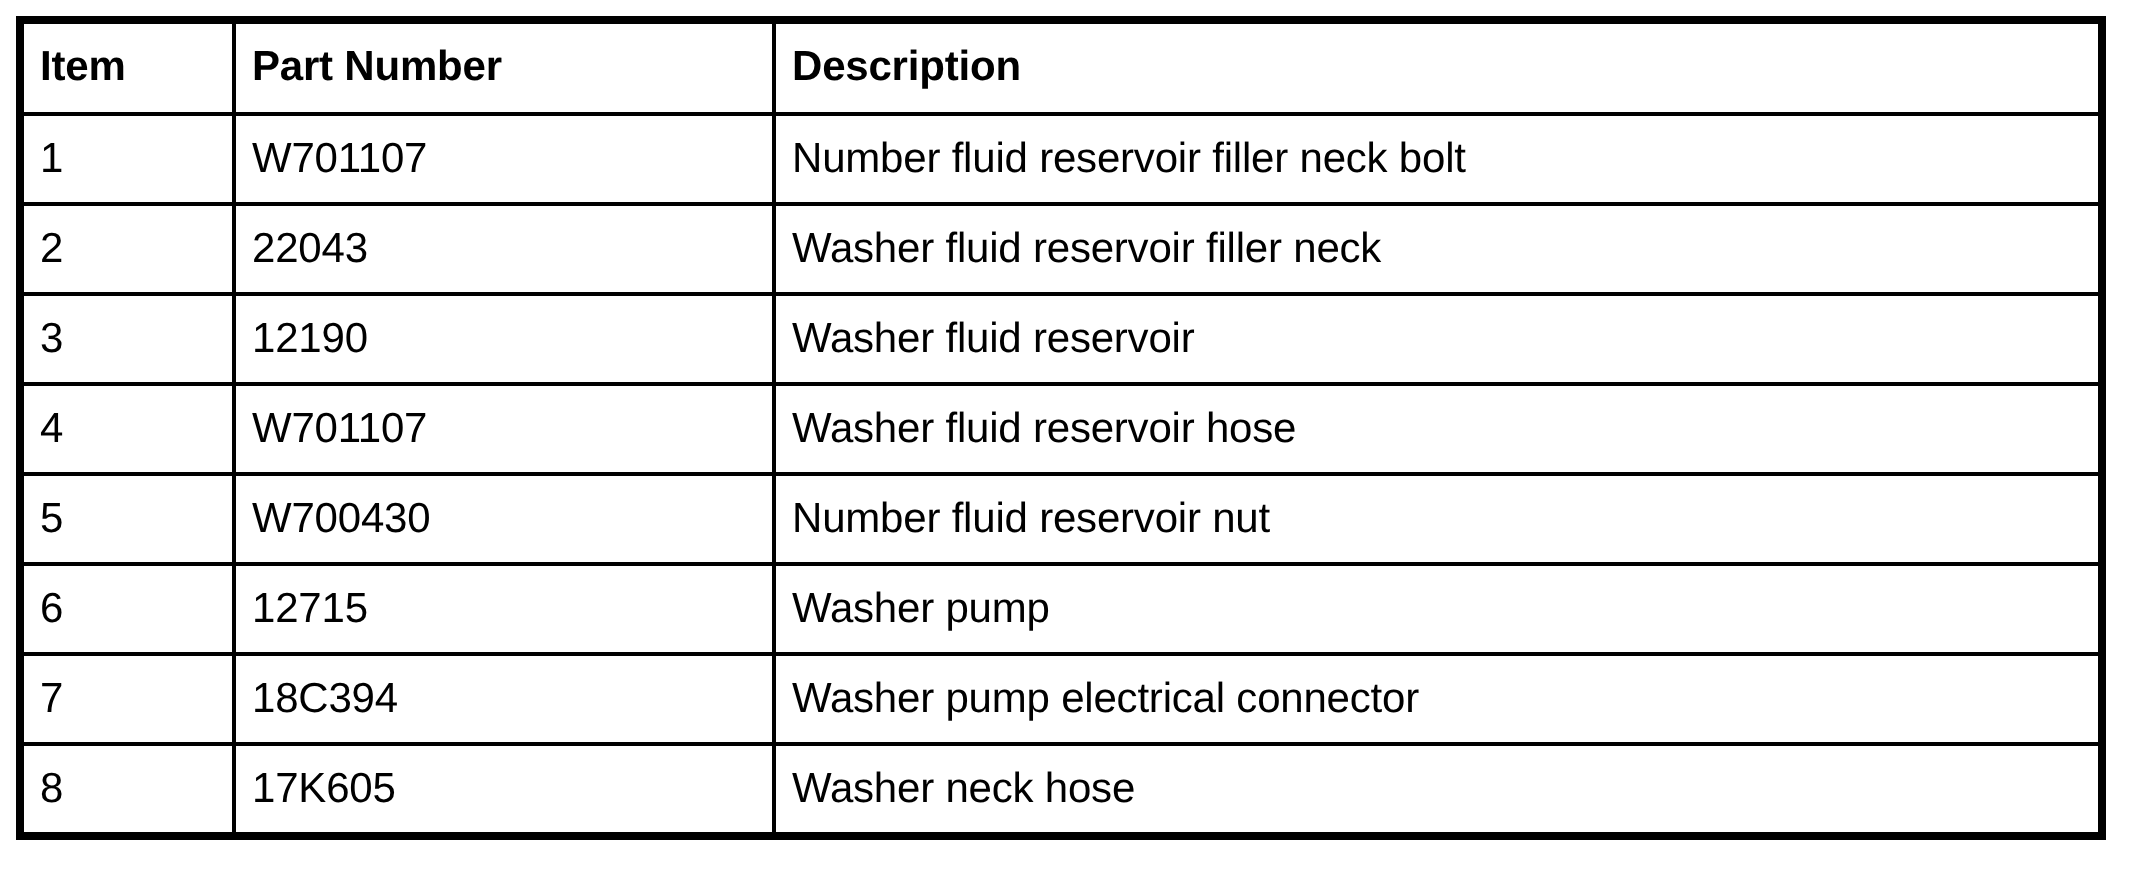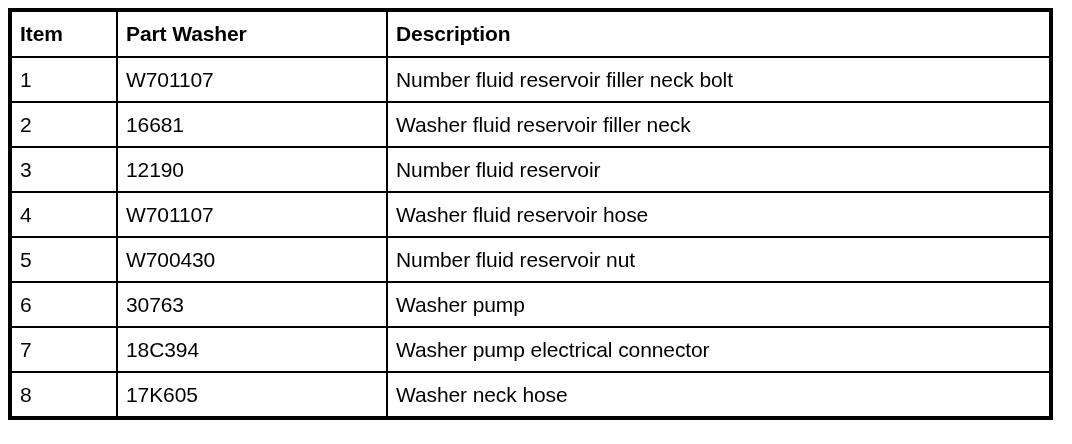--- a/index.html
+++ b/index.html
@@ -66,53 +66,53 @@
 
   <table class="parts-table">
     <colgroup>
       <col class="c-item">
       <col class="c-part">
       <col class="c-desc">
     </colgroup>
     <thead>
       <tr>
         <th>Item</th>
-        <th>Part Washer</th>
+        <th>Part Number</th>
         <th>Description</th>
       </tr>
     </thead>
     <tbody>
       <tr>
         <td>1</td>
         <td>W701107</td>
         <td>Number fluid reservoir filler neck bolt</td>
       </tr>
       <tr>
         <td>2</td>
-        <td>16681</td>
+        <td>22043</td>
         <td>Washer fluid reservoir filler neck</td>
       </tr>
       <tr>
         <td>3</td>
         <td>12190</td>
-        <td>Number fluid reservoir</td>
+        <td>Washer fluid reservoir</td>
       </tr>
       <tr>
         <td>4</td>
         <td>W701107</td>
         <td>Washer fluid reservoir hose</td>
       </tr>
       <tr>
         <td>5</td>
         <td>W700430</td>
         <td>Number fluid reservoir nut</td>
       </tr>
       <tr>
         <td>6</td>
-        <td>30763</td>
+        <td>12715</td>
         <td>Washer pump</td>
       </tr>
       <tr>
         <td>7</td>
         <td>18C394</td>
         <td>Washer pump electrical connector</td>
       </tr>
       <tr>
         <td>8</td>
         <td>17K605</td>

